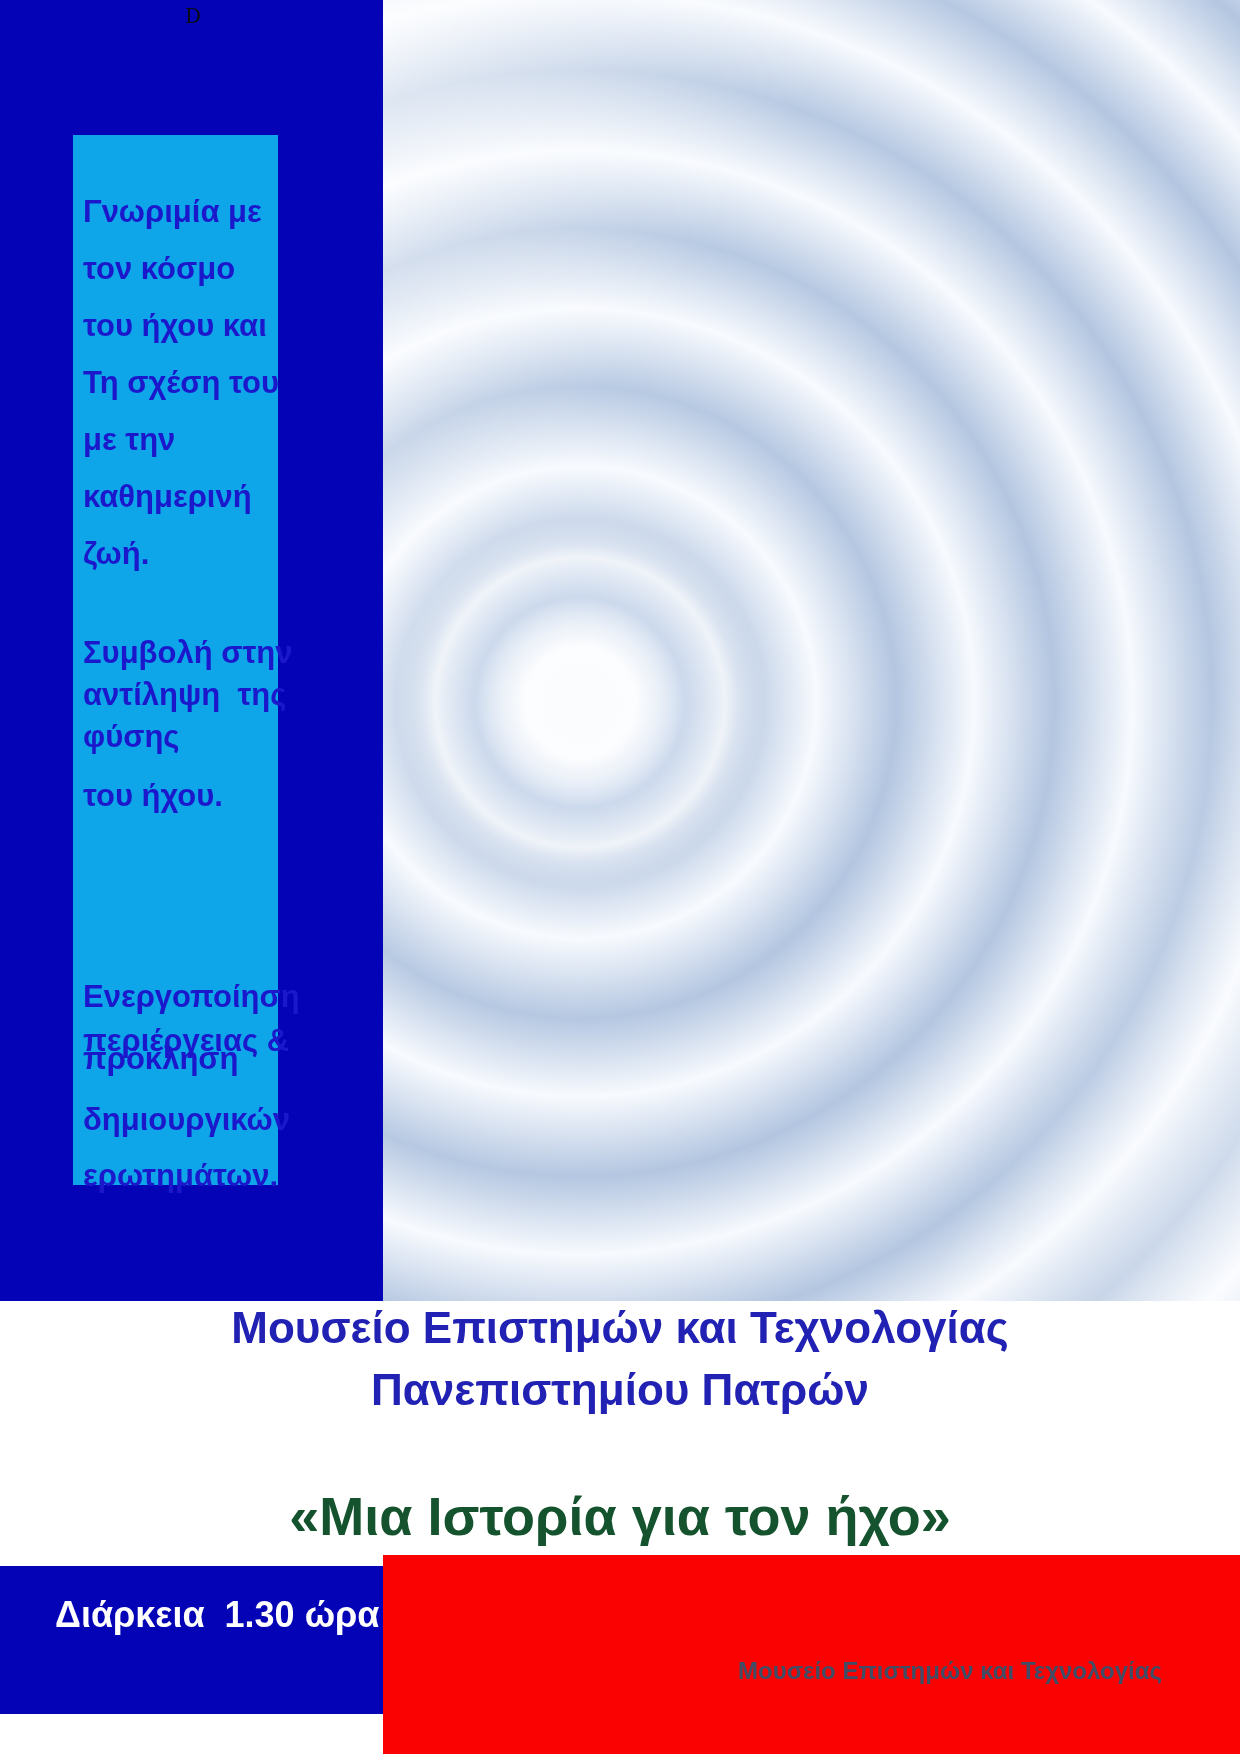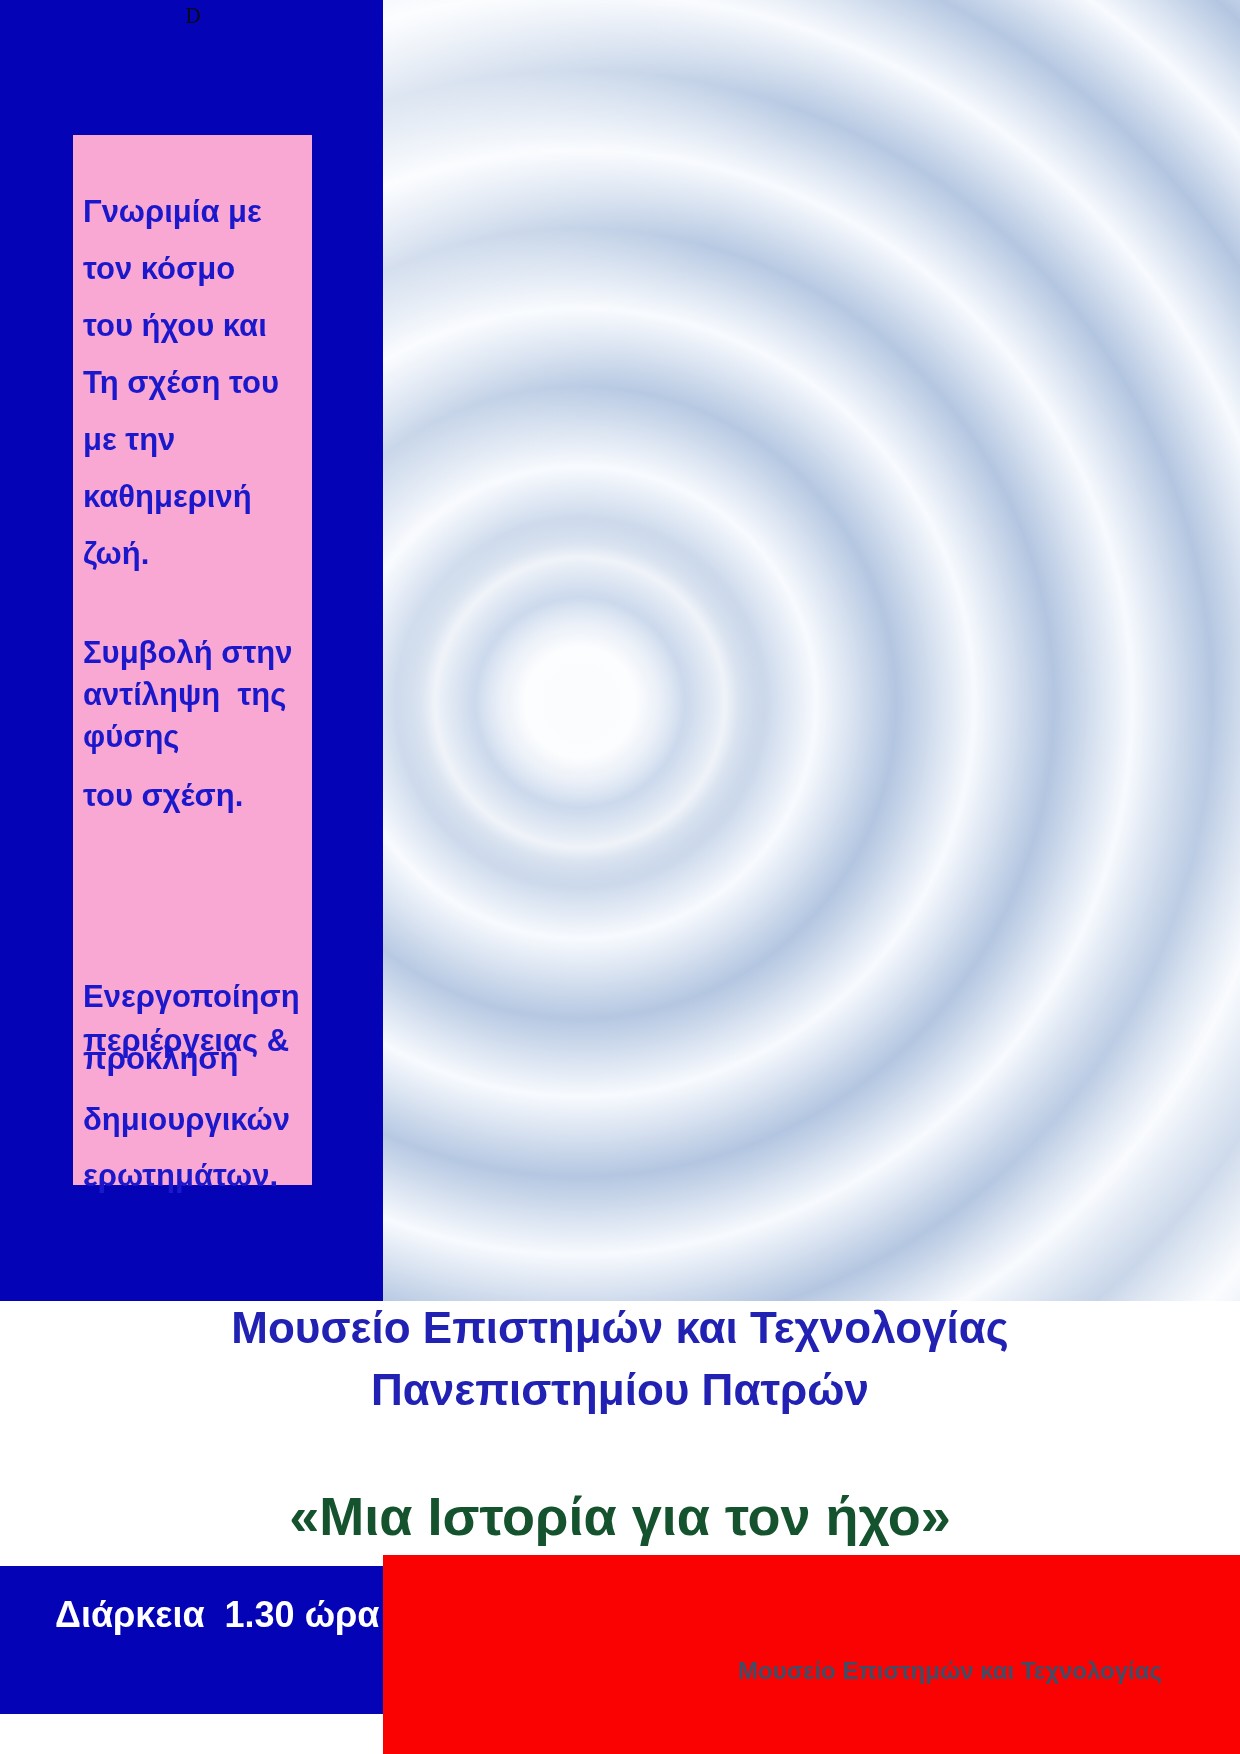--- a/index.html
+++ b/index.html
@@ -11,22 +11,22 @@
   
   .blue-col {
     position:absolute; left:0; top:0; width:383px; height:1301px;
     background:#0404b6;
   }
   .d-mark {
     position:absolute; left:185px; top:4px;
     font-family:"DejaVu Serif", serif; font-size:20px; color:#0a0a14;
   }
   .white-card {
-    position:absolute; left:73px; top:135px; width:239px; height:1050px;
-    background:#f9a8d4;
+    position:absolute; left:73px; top:135px; width:205px; height:1050px;
+    background:#0ea5e9;
   }
   .card-par {
     position:absolute; left:10px; width:232px;
     color:#1b18cc; font-weight:bold; font-size:31px;
     white-space:pre-wrap;
   }
   .p1 { top:48px;  line-height:57px; }
   .p2 { top:497px; line-height:42px; }
   .p2b{ top:640px; line-height:42px; }
   .p3a{ top:840px; line-height:44px; }
@@ -92,21 +92,21 @@
       <div class="card-par p1">Γνωριμία με
 τον κόσμο
 του ήχου και
 Τη σχέση του
 με την
 καθημερινή
 ζωή.</div>
       <div class="card-par p2">Συμβολή στην
 αντίληψη  της
 φύσης</div>
-      <div class="card-par p2b">του σχέση.</div>
+      <div class="card-par p2b">του ήχου.</div>
       <div class="card-par p3a">Ενεργοποίηση
 περιέργειας &amp;</div>
       <div class="card-par p3b">πρόκληση</div>
       <div class="card-par p3c">δημιουργικών
 ερωτημάτων.</div>
     </div>
   </div>
 
   <div class="water">
     <div class="sheen"></div>

